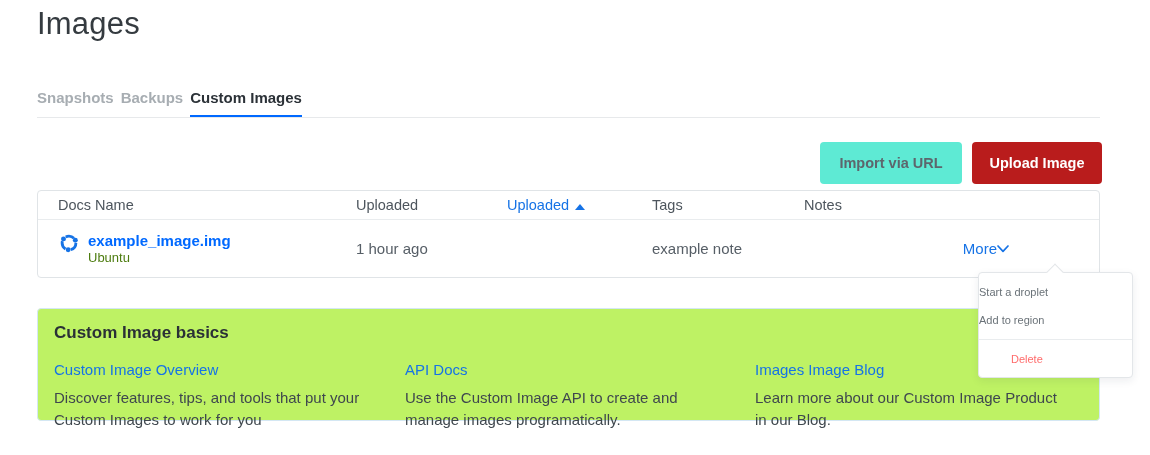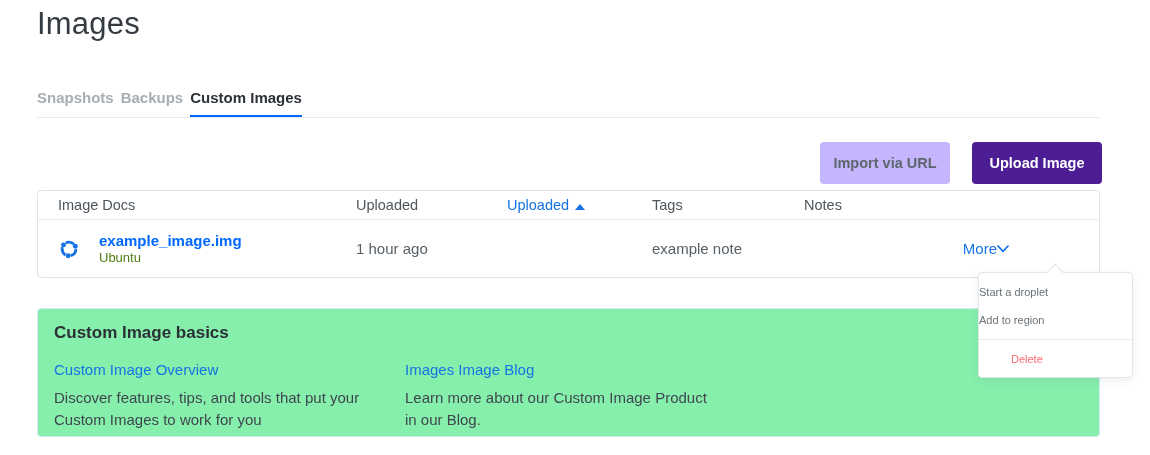--- a/index.html
+++ b/index.html
@@ -15,59 +15,59 @@
   .tabs { position:absolute; left:37px; top:89px; display:flex; gap:7px; }
   .tab { font-size:15px; font-weight:600; color:#a7adb2; cursor:pointer; position:relative; }
   .tab.active { color:#2b3137; }
   .tab.active::after { content:""; position:absolute; left:0; right:0; top:26px; height:3px;
     background:#0069ff; }
   .rule { position:absolute; left:37px; top:117px; width:1063px; height:1px; background:#e7e9eb; }
 
   
   .btn { position:absolute; top:142px; height:42px; border:none; border-radius:4px;
     font-family:inherit; font-size:14.5px; font-weight:600; cursor:pointer; }
-  .btn-import { left:820px; width:130px; background:#c4b5fd; color:#5d666d; }
-  .btn-upload { left:972px; width:130px; background:#4c1d95; color:#ffffff; }
+  .btn-import { left:820px; width:142px; background:#5eead4; color:#5d666d; }
+  .btn-upload { left:972px; width:130px; background:#b91c1c; color:#ffffff; }
 
   
   .table { position:absolute; left:37px; top:190px; width:1063px; background:#fff;
     border:1px solid #e0e4e7; border-radius:4px; }
   .tgrid { display:grid; grid-template-columns:298px 151px 145px 152px 1fr 70px;
     align-items:center; padding:0 20px; }
   .thead { height:29px; border-bottom:1px solid #e9ecee; }
   .th { font-size:14.5px; color:#4d555d; cursor:pointer; }
   .th.sorted { color:#1673e6; }
   .sort-asc { display:inline-block; width:0; height:0; margin-left:6px;
     border-left:5px solid transparent; border-right:5px solid transparent;
     border-bottom:6px solid #1673e6; }
   .trow { height:57px; }
   .td { font-size:15px; color:#565e66; }
-  .name-cell { display:flex; align-items:center; gap:19px; }
+  .name-cell { display:flex; gap:8px; }
   .ubuntu-icon { width:22px; height:22px; flex:0 0 auto; }
   .name-stack { display:flex; flex-direction:column; gap:1px; }
   .img-link { font-size:15px; font-weight:700; color:#0069ff; text-decoration:none; cursor:pointer; }
   .img-os { font-size:13px; color:#4d7c0f; }
   .actions-cell { text-align:right; }
   .more-link { display:inline-flex; align-items:center; font-size:15px;
     color:#1673e6; cursor:pointer; }
 
   
   .dropdown { position:absolute; left:978px; top:272px; width:155px; background:#fff;
     border:1px solid #e3e6e9; border-radius:4px; box-shadow:0 3px 8px rgba(20,40,60,0.08);
     z-index:10; padding:5px 0 6px 0; }
   .dropdown .caret { position:absolute; top:-7px; left:70px; width:12px; height:12px;
     background:#fff; border-left:1px solid #e3e6e9; border-top:1px solid #e3e6e9;
     transform:rotate(45deg); }
   .dd-item { padding:8px 0; text-align:left; font-size:11px; color:#6a7278; cursor:pointer; }
   .dd-divider { height:1px; background:#e9ecee; margin:5px 0; }
   .dd-item.danger { color:#ff6b6b; padding-bottom:6px;padding-left:32px; }
 
   
-  .panel { position:absolute; left:37px; top:308px; width:1063px; height:129px;
-    background:#86efac; border:1px solid #d4e7f3; border-radius:4px; padding:14px 0 0 16px; }
+  .panel { position:absolute; left:37px; top:308px; width:1063px; height:113px;
+    background:#bef264; border:1px solid #d4e7f3; border-radius:4px; padding:14px 0 0 16px; }
   .panel-title { font-size:17px; font-weight:700; color:#2a3036; }
   .panel-cols { display:grid; grid-template-columns:351px 350px auto; margin-top:18px; }
   .panel-col { padding-right:42px; }
   .panel-link { display:inline-block; font-size:15px; color:#1673e6; cursor:pointer;
     margin-bottom:9px; }
   .panel-text { font-size:15px; line-height:22px; color:#3f474e; }
 </style>
 </head>
 <body>
 
@@ -80,21 +80,21 @@
     <span class="tab">Backups</span>
     <span class="tab active">Custom Images</span>
   </div>
   <div class="rule"></div>
 
   <button class="btn btn-import">Import via URL</button>
   <button class="btn btn-upload">Upload Image</button>
 
   <div class="table">
     <div class="tgrid thead">
-      <span class="th">Image Docs</span>
+      <span class="th">Docs Name</span>
       <span class="th">Uploaded</span>
       <span class="th sorted">
         <span>Uploaded</span><span class="sort-asc"></span>
       </span>
       <span class="th">Tags</span>
       <span class="th">Notes</span>
       <span class="th"></span>
     </div>
 
     <div class="tgrid trow">
@@ -133,19 +133,23 @@
   </div>
 
   <div class="panel">
     <div class="panel-title">Custom Image basics</div>
     <div class="panel-cols">
       <div class="panel-col">
         <a class="panel-link">Custom Image Overview</a>
         <p class="panel-text">Discover features, tips, and tools that put your Custom Images to work for you</p>
       </div>
       <div class="panel-col">
+        <a class="panel-link">API Docs</a>
+        <p class="panel-text">Use the Custom Image API to create and manage images programatically.</p>
+      </div>
+      <div class="panel-col">
         <a class="panel-link">Images Image Blog</a>
         <p class="panel-text">Learn more about our Custom Image Product in our Blog.</p>
       </div>
     </div>
   </div>
 
 </div>
 
 </body></html>

